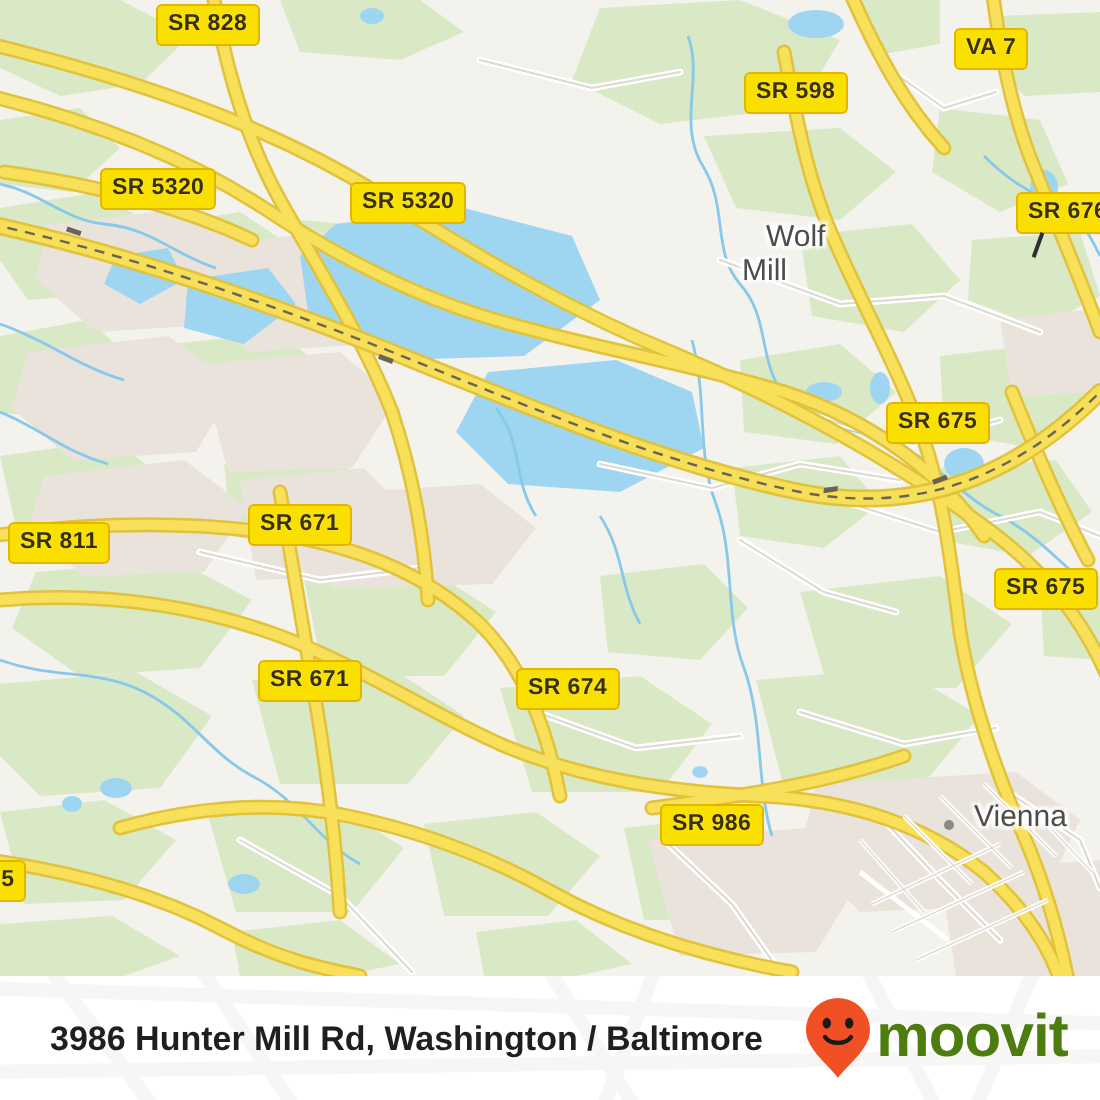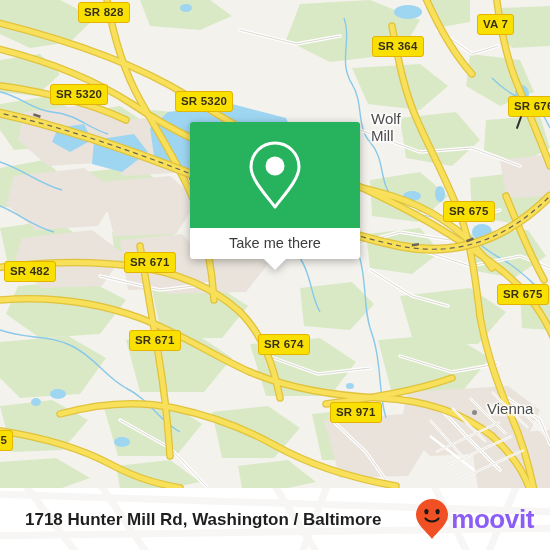--- a/index.html
+++ b/index.html
@@ -165,22 +165,22 @@
   }
   #brand {
     position: absolute;
     right: 16px;
     top: 50%;
     transform: translateY(-50%);
     display: flex;
     align-items: center;
   }
   #brand-wordmark {
-    color: #8b5cf6;
-    font-size: 26px;
+    color: #4d7c0f;
+    font-size: 30px;
     font-weight: bold;
     letter-spacing: -.4px;
     line-height: 30px;
     margin-left: 2px;
   }
 </style>
 </head>
 <body>
 
 <div id="screen">
@@ -397,76 +397,60 @@
             <path d="M446 466 L512 436"></path>
           <path d="M458 480 L524 450"></path>
             <path d="M514 402 L546 436"></path>
         </g>
 
       </g>
     </svg>
 
     <div class="shield" style="left:78px;  top:2px;">SR 828</div>
     <div class="shield" style="left:477px; top:14px;">VA 7</div>
-    <div class="shield" style="left:372px; top:36px;">SR 364</div>
+    <div class="shield" style="left:372px; top:36px;">SR 598</div>
     <div class="shield" style="left:50px;  top:84px;">SR 5320</div>
     <div class="shield" style="left:175px; top:91px;">SR 5320</div>
     <div class="shield" style="left:508px; top:96px;">SR 676</div>
     <div class="shield" style="left:443px; top:201px;">SR 675</div>
-    <div class="shield" style="left:4px;   top:261px;">SR 482</div>
+    <div class="shield" style="left:4px;   top:261px;">SR 811</div>
     <div class="shield" style="left:124px; top:252px;">SR 671</div>
     <div class="shield" style="left:497px; top:284px;">SR 675</div>
     <div class="shield" style="left:258px; top:301px;margin-top:33px;">SR 674</div>
     <div class="shield" style="left:129px; top:330px;">SR 671</div>
-    <div class="shield" style="left:330px; top:402px;">SR 971</div>
+    <div class="shield" style="left:330px; top:402px;">SR 986</div>
     <div class="shield" style="left:-12px; top:430px;">65</div>
 
-    <div class="place" style="left:371px; top:111px;">Wolf</div>
+    <div class="place" style="left:383px; top:111px;">Wolf</div>
     <div class="place" style="left:371px; top:128px;">Mill</div>
     <div class="place" style="left:487px; top:401px;">Vienna</div>
     <div class="place-dot" style="left:472px; top:410px;"></div>
     <div class="slash-mark" style="left:518px; top:116px;"></div>
 
-    <div id="popup">
-      <div id="popup-green">
-        <svg width="60" height="74" viewBox="0 0 60 74">
-          <path d="M30 5
-                   C16.7 5 6 15.7 6 29
-                   C6 41 20 56 30 69
-                   C40 56 54 41 54 29
-                   C54 15.7 43.3 5 30 5 Z" fill="none" stroke="#FFFFFF" stroke-width="3" stroke-linejoin="round" stroke-linecap="round"></path>
-          <circle cx="30" cy="28" r="9.5" fill="#FFFFFF"></circle>
-        </svg>
-      </div>
-      <div id="popup-foot">
-        <span id="popup-foot-label">Take me there</span>
-        <span id="popup-tail"></span>
-      </div>
-    </div>
 
 
   </div>
 
   <div id="bottombar">
 
     <svg id="bottombar-watermark" viewBox="0 0 550 62">
       <rect x="0" y="0" width="550" height="62" fill="#FFFFFF"></rect>
       <g stroke="#F1EFEB" stroke-width="7" fill="none">
         <path d="M20 -10 L80 70"></path>
         <path d="M96 -10 L150 70"></path>
         <path d="M270 -10 L320 70"></path>
         <path d="M330 -10 L300 70"></path>
         <path d="M430 -10 L470 70"></path>
         <path d="M520 -10 L486 70"></path>
         <path d="M-10 6 L560 24"></path>
         <path d="M-10 48 L560 40"></path>
       </g>
     </svg>
 
-    <div id="address">1718 Hunter Mill Rd, Washington / Baltimore</div>
+    <div id="address">3986 Hunter Mill Rd, Washington / Baltimore</div>
 
     <div id="brand">
       <svg width="34" height="42" viewBox="0 0 34 42">
         <path d="M17 1
                  C8.2 1 1 8.2 1 17
                  C1 26.5 12 34 17 41
                  C22 34 33 26.5 33 17
                  C33 8.2 25.8 1 17 1 Z" fill="#F05023"></path>
         <ellipse cx="11.4" cy="13.6" rx="2.1" ry="2.7" fill="#1A1A1A"></ellipse>
         <ellipse cx="22.6" cy="13.6" rx="2.1" ry="2.7" fill="#1A1A1A"></ellipse>

